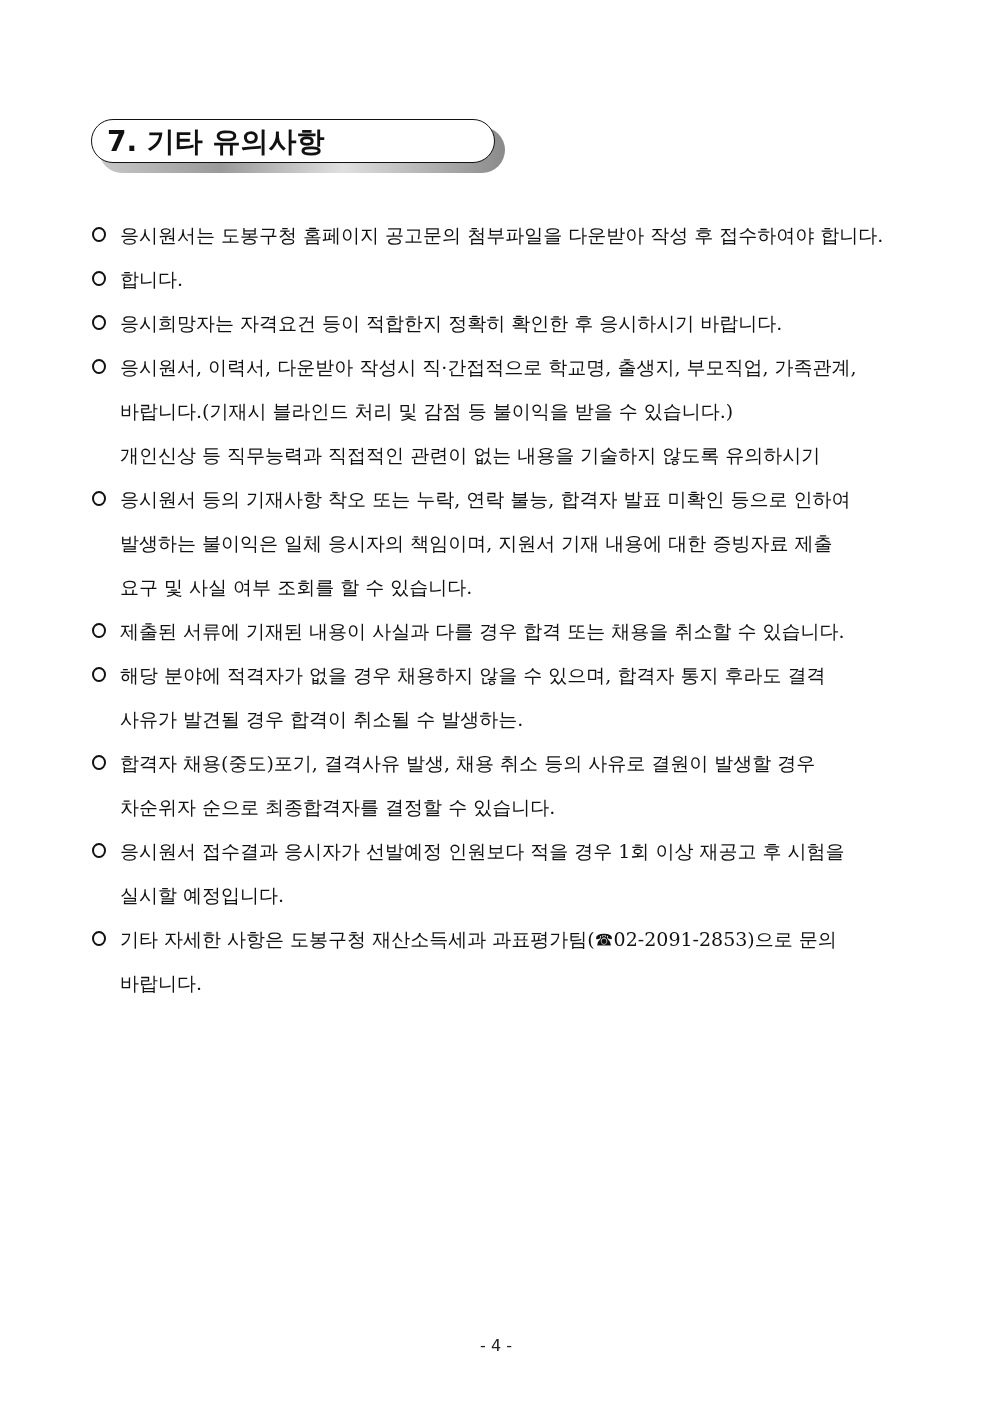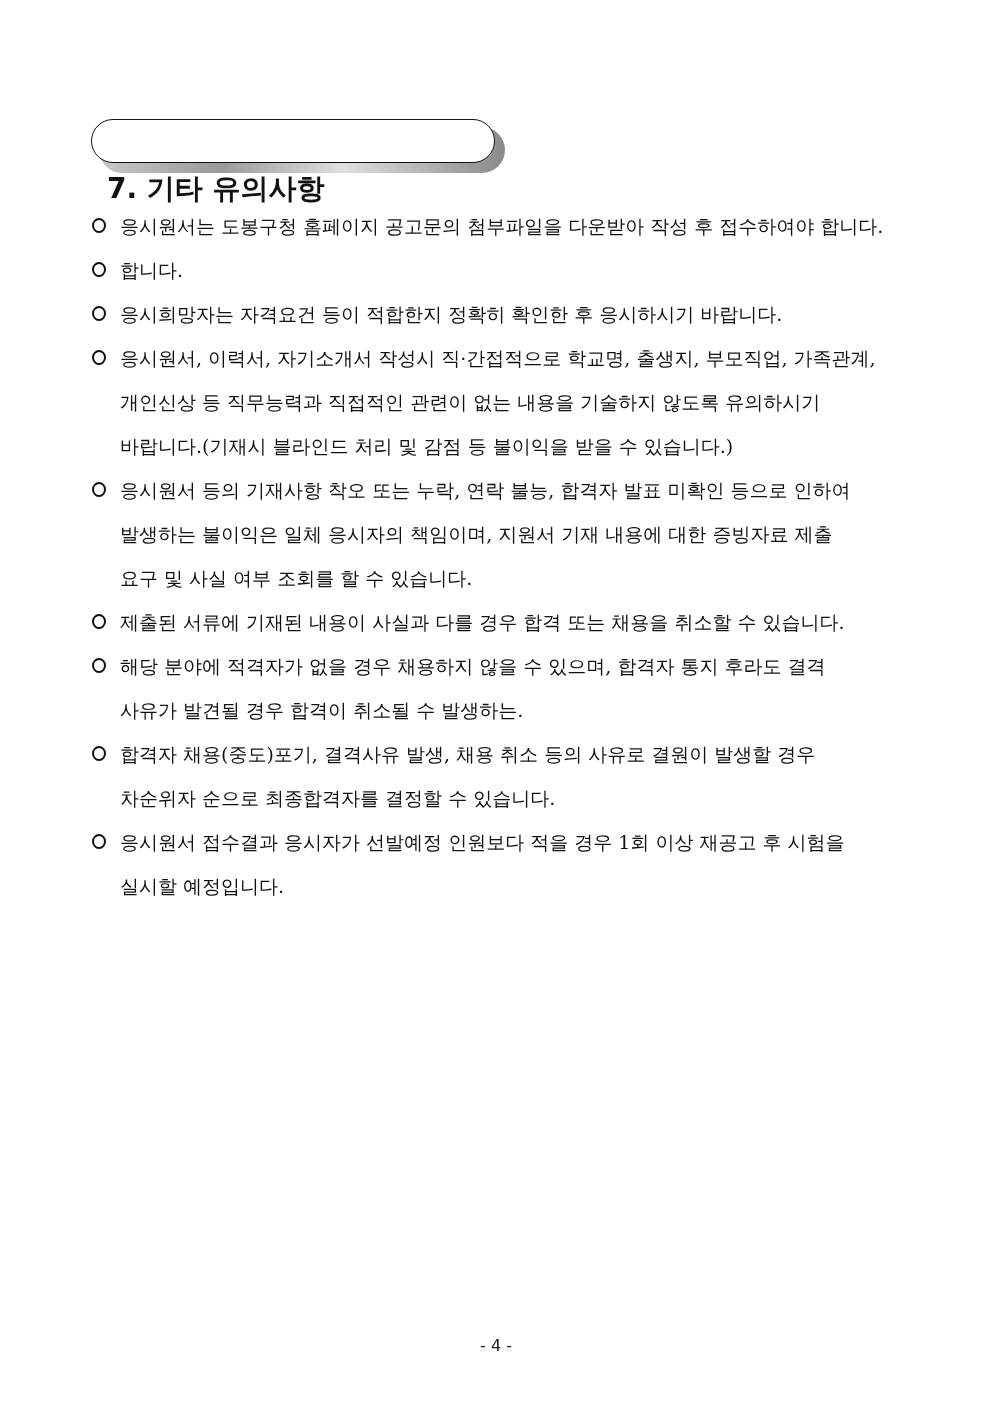--- a/index.html
+++ b/index.html
@@ -45,26 +45,25 @@
     .title-text {
       position: absolute;
       left: 16px;
       top: 4px;
       font-family: "DejaVu Sans", "Liberation Sans", sans-serif;
       font-weight: bold;
       font-size: 28px;
       letter-spacing: 0px;
       color: #111;
       white-space: nowrap;
-      margin-top: 47px;
     }
     .content {
       position: absolute;
       left: 90px;
-      top: 204px;
+      top: 213px;
       width: 820px;
     }
     .item {
       position: relative;
       padding-left: 30px;
       font-size: 19px;
       line-height: 44px;
       text-align: justify;
       margin: 0;
     }
@@ -110,23 +109,23 @@
   <div class="item">
     <span class="bullet"></span>
     <span class="line">합니다.</span>
   </div>
   <div class="item">
     <span class="bullet"></span>
     <span class="line">응시희망자는 자격요건 등이 적합한지 정확히 확인한 후 응시하시기 바랍니다.</span>
   </div>
   <div class="item">
     <span class="bullet"></span>
-    <span class="line">응시원서, 이력서, 자기소개서 작성시 직·간접적으로 학교명, 출생지, 부모직업, 가족관계,</span>
+    <span class="line">응시원서, 이력서, 다운받아 작성시 직·간접적으로 학교명, 출생지, 부모직업, 가족관계,</span>
+    <span class="line">바랍니다.(기재시 블라인드 처리 및 감점 등 불이익을 받을 수 있습니다.)</span>
     <span class="line">개인신상 등 직무능력과 직접적인 관련이 없는 내용을 기술하지 않도록 유의하시기</span>
-    <span class="line">바랍니다.(기재시 블라인드 처리 및 감점 등 불이익을 받을 수 있습니다.)</span>
   </div>
   <div class="item">
     <span class="bullet"></span>
     <span class="line">응시원서 등의 기재사항 착오 또는 누락, 연락 불능, 합격자 발표 미확인 등으로 인하여</span>
     <span class="line">발생하는 불이익은 일체 응시자의 책임이며, 지원서 기재 내용에 대한 증빙자료 제출</span>
     <span class="line">요구 및 사실 여부 조회를 할 수 있습니다.</span>
   </div>
   <div class="item">
     <span class="bullet"></span>
     <span class="line">제출된 서류에 기재된 내용이 사실과 다를 경우 합격 또는 채용을 취소할 수 있습니다.</span>
@@ -139,15 +138,20 @@
   <div class="item">
     <span class="bullet"></span>
     <span class="line">합격자 채용(중도)포기, 결격사유 발생, 채용 취소 등의 사유로 결원이 발생할 경우</span>
     <span class="line">차순위자 순으로 최종합격자를 결정할 수 있습니다.</span>
   </div>
   <div class="item">
     <span class="bullet"></span>
     <span class="line">응시원서 접수결과 응시자가 선발예정 인원보다 적을 경우 1회 이상 재공고 후 시험을</span>
     <span class="line">실시할 예정입니다.</span>
   </div>
+  <div class="item">
+    <span class="bullet"></span>
+    <span class="line">기타 자세한 사항은 도봉구청 재산소득세과 과표평가팀(☎02-2091-2853)으로 문의</span>
+    <span class="line">바랍니다.</span>
+  </div>
 </div>
 
 <div class="page-number">- 4 -</div>
 
 </body></html>

